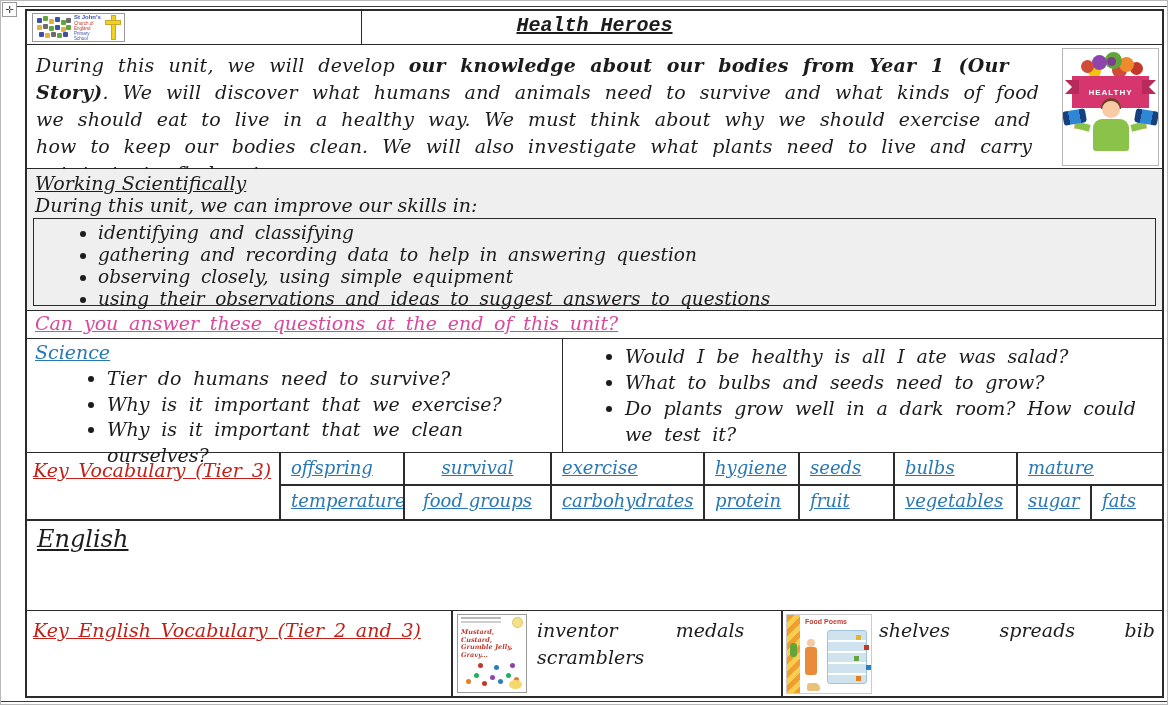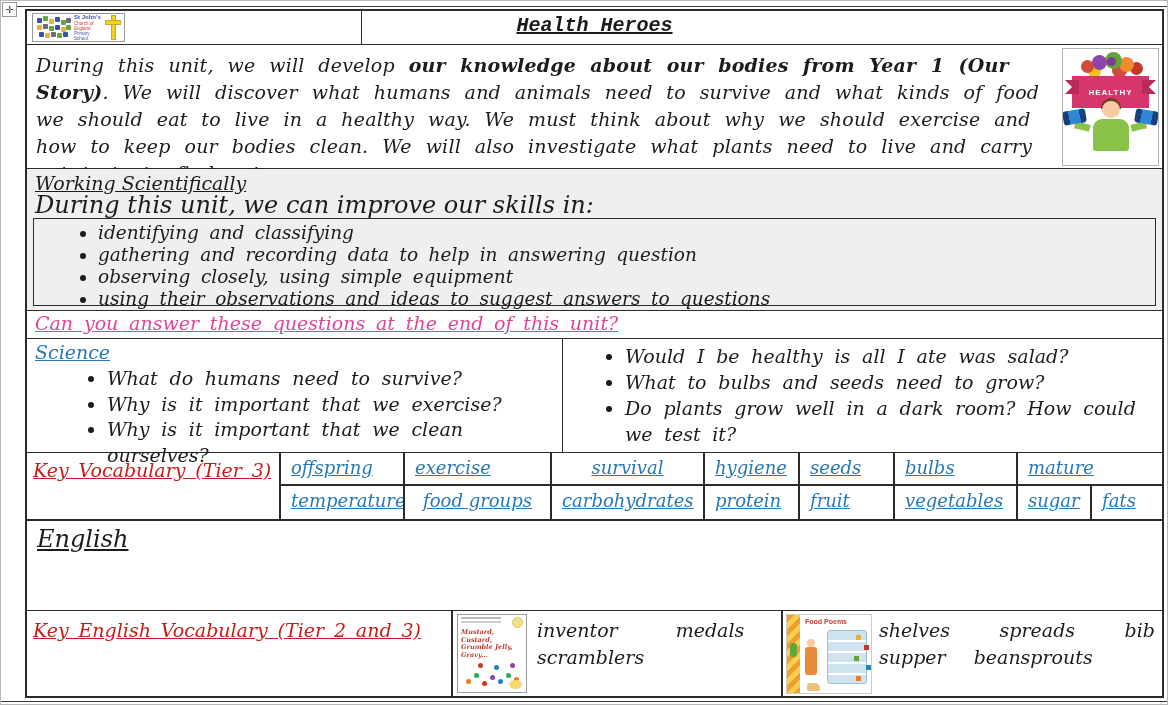--- a/index.html
+++ b/index.html
@@ -62,21 +62,21 @@
   .arm.l{left:12px;transform:rotate(15deg);} .arm.r{right:12px;transform:rotate(-15deg);}
   .fa{position:absolute;top:20px;width:6px;height:11px;background:#f8cba6;}
   .fa.l{left:11px;} .fa.r{right:11px;}
   .db{position:absolute;top:12px;width:23px;height:14px;border-radius:3px;
     background:linear-gradient(90deg,#16417e 0 6px,var(--dumbbell-blue,#2e86d4) 6px 17px,#16417e 17px 23px);}
   .db.l{left:0;transform:rotate(-10deg);} .db.r{right:0;transform:rotate(10deg);}
 
   
   .worksci-row{top:158px;height:142px;background:var(--section-bg,#efefef);}
   .ws-head{padding:3px 8px 0;font-size:19px;line-height:22px;text-decoration:underline;}
-  .ws-sub{padding:0 8px;font-size:24px;line-height:22px;}
+  .ws-sub{padding:0 8px;font-size:19px;line-height:22px;}
   .skills-box{position:absolute;left:6px;right:6px;top:49px;bottom:4px;border:1.5px solid #2b2b2b;box-sizing:border-box;}
   .skills-box ul{margin:3px 0 0;padding-left:64px;font-size:18.5px;line-height:22px;word-spacing:0.25em;}
 
   
   .pink-row{top:300px;height:28px;}
   .pink-row .txt{padding:1px 8px;font-size:19px;color:var(--pink,#d9489c);text-decoration:underline;word-spacing:0.25em;}
 
   
   .questions-row{top:328px;height:114px;}
   .q-left{position:absolute;left:0;top:0;bottom:0;width:536px;border-right:1.5px solid #2b2b2b;box-sizing:border-box;padding:2px 8px;}
@@ -202,40 +202,40 @@
     </div>
 
     <div class="row pink-row">
       <div class="txt">Can you answer these questions at the end of this unit?</div>
     </div>
 
     <div class="row questions-row">
       <div class="q-left">
         <div class="sci-head">Science</div>
         <ul>
-          <li>What do humans need to survive?</li>
+          <li>Tier do humans need to survive?</li>
           <li>Why is it important that we exercise?</li>
           <li>Why is it important that we clean ourselves?</li>
         </ul>
       </div>
       <div class="q-right">
         <ul>
           <li>Would I be healthy is all I ate was salad?</li>
           <li>What to bulbs and seeds need to grow?</li>
           <li>Do plants grow well in a dark room? How could we test it?</li>
         </ul>
       </div>
     </div>
 
     <div class="row vocab-row">
       <div class="red-label">Key Vocabulary (Tier 3)</div>
       <div class="vocab-grid">
         <div class="v-cell">offspring</div>
+        <div class="v-cell center">survival</div>
         <div class="v-cell">exercise</div>
-        <div class="v-cell center">survival</div>
         <div class="v-cell">hygiene</div>
         <div class="v-cell">seeds</div>
         <div class="v-cell">bulbs</div>
         <div class="v-cell mature last">mature</div>
         <div class="v-cell r2">temperature</div>
         <div class="v-cell r2 center">food groups</div>
         <div class="v-cell r2">carbohydrates</div>
         <div class="v-cell r2">protein</div>
         <div class="v-cell r2">fruit</div>
         <div class="v-cell r2">vegetables</div>
@@ -278,21 +278,17 @@
         <div class="c2-items"></div>
         <div class="c2-person"></div>
         <div class="c2-dog"></div>
       </div>
       <div class="words w2">
         <div class="line line1">
           <span>shelves</span>
           <span>spreads</span>
           <span>bib</span>
         </div>
-        <div class="line line2">
-          <span>supper</span>
-          <span>beansprouts</span>
-        </div>
       </div>
     </div>
 
   </div>
 </div>
 
 </body></html>

